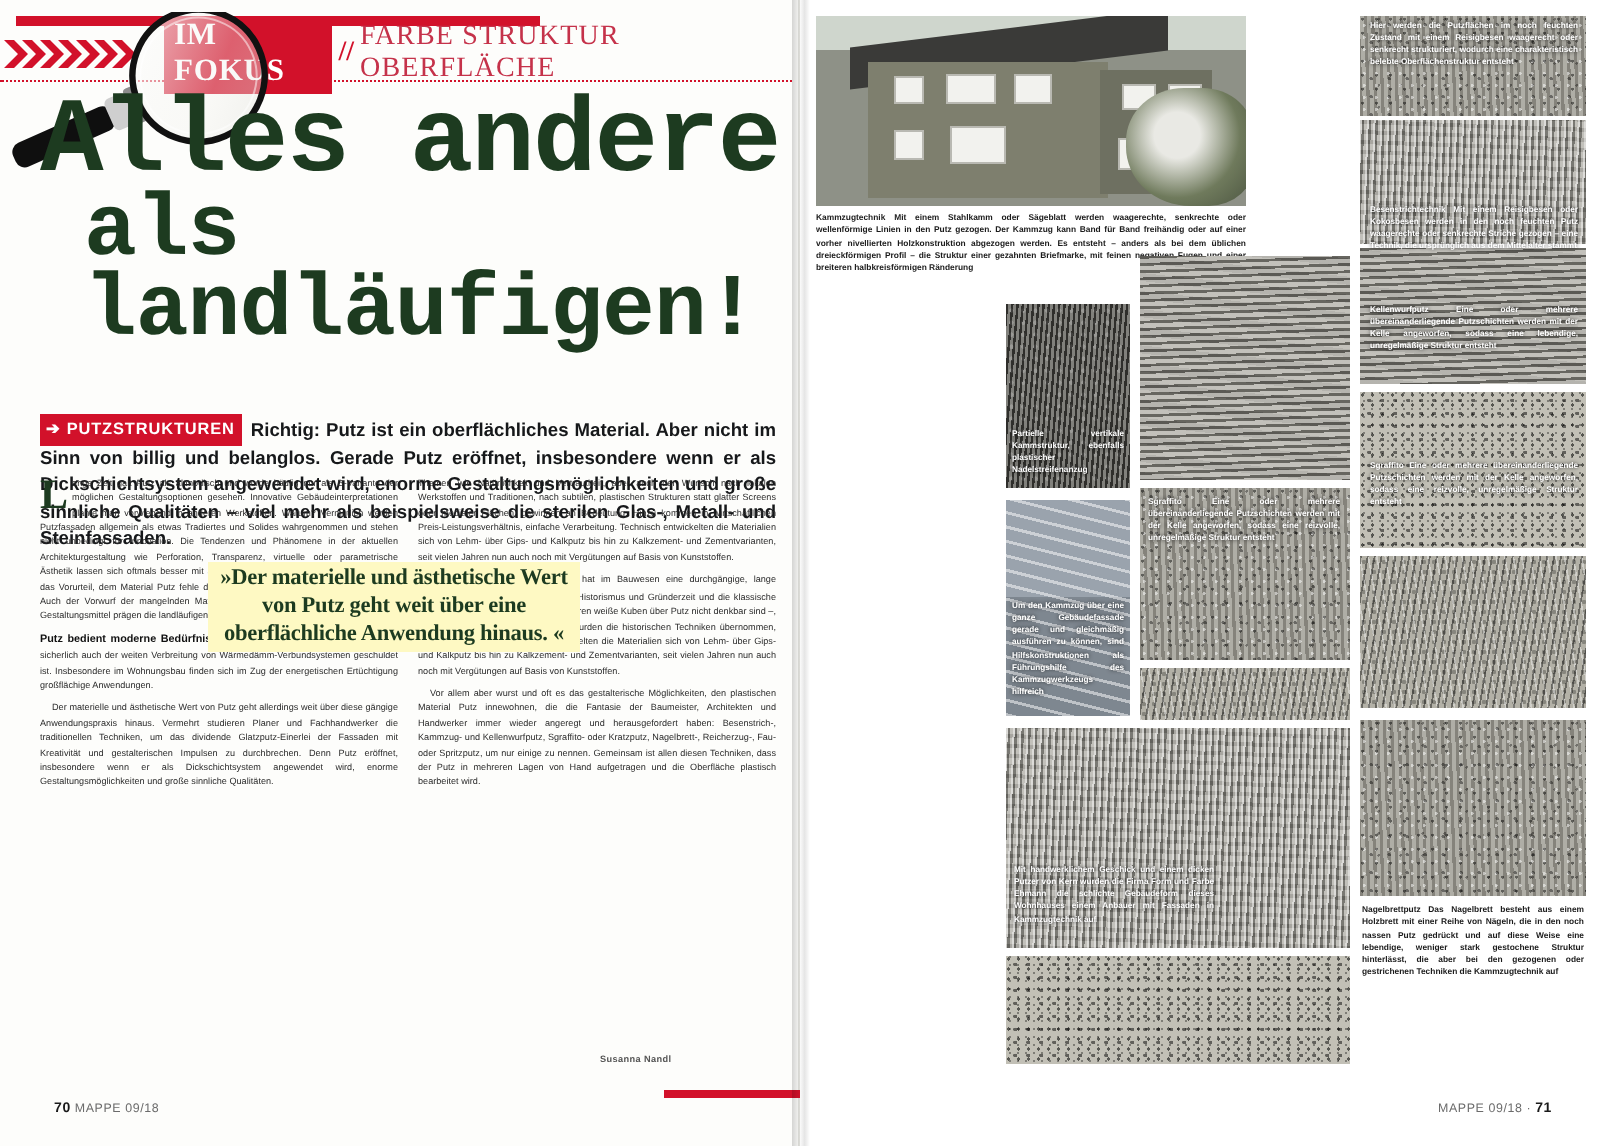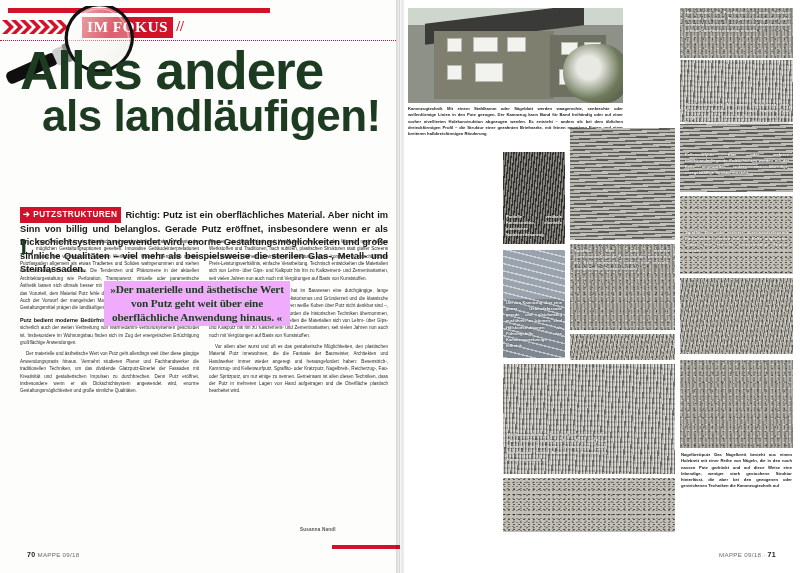--- a/index.html
+++ b/index.html
@@ -68,21 +68,21 @@
     position: absolute; left: 0; top: 40px; width: 396px;
     border-top: 1px dotted #d2112a;
   }
 
   
   .magnifier { position: absolute; left: 6px; top: 6px; width: 190px; height: 82px; z-index: 2; }
 
   
   .headline {
     position: absolute; left: 20px; top: 47px; width: 375px;
-    font-family: Liberation Sans, sans-serif;
+    font-family: Liberation Mono, monospace;
     color: #1d3b20; font-weight: bold;
     line-height: .92; z-index: 3;
   }
   .headline .l1 { display: block; font-size: 53px; letter-spacing: -1px; }
   .headline .l2 { display: block; font-size: 44px; letter-spacing: -.5px; padding-left: 22px; }
 
   
   .lead-wrap {
     position: absolute; left: 20px; top: 168px; width: 368px;
   }
@@ -115,21 +115,21 @@
   }
   .dropcap {
     float: left; font-family: "Liberation Serif", serif;
     font-weight: bold; font-size: 21px; line-height: .78;
     color: #1d3b20; margin: 1px 2px 0 0;
   }
 
   .pullquote {
     position: absolute; left: 104px; top: 281px;
     width: 186px; z-index: 6;
-    background: #f0abfc;
+    background: #fef9c3;
     font-family: "Liberation Serif", serif;
     font-weight: bold; color: #1d3b20;
     font-size: 11.3px; line-height: 1.22;
     text-align: center; padding: 2px 0 2px 0;
     letter-spacing: -.15px;
   }
 
   .author {
     position: absolute; left: 300px; top: 527px;
     font-size: 4.6px; color: #555; font-weight: bold;
@@ -275,20 +275,21 @@
             <polygon points="18,1 25,8 18,15 23,15 30,8 23,1"></polygon>
             <polygon points="27,1 34,8 27,15 32,15 39,8 32,1"></polygon>
             <polygon points="36,1 43,8 36,15 41,15 48,8 41,1"></polygon>
             <polygon points="45,1 52,8 45,15 50,15 57,8 50,1"></polygon>
             <polygon points="54,1 61,8 54,15 59,15 66,8 59,1"></polygon>
           </g>
         </svg>
       </span>
       <span class="im-fokus-box">IM FOKUS</span>
       <span class="kicker-slashes">//</span>
+      <span class="kicker-topic">FARBE STRUKTUR OBERFLÄCHE</span>
     </div>
 
     <div class="dotted-rule"></div>
 
     <div class="magnifier">
       <svg width="190" height="82" viewBox="0 0 190 82">
         <defs>
           <linearGradient id="glass" x1="0" y1="0" x2="1" y2="1">
             <stop offset="0%" stop-color="#ffffff" stop-opacity="0.75"></stop>
             <stop offset="60%" stop-color="#f2f2ee" stop-opacity="0.35"></stop>

